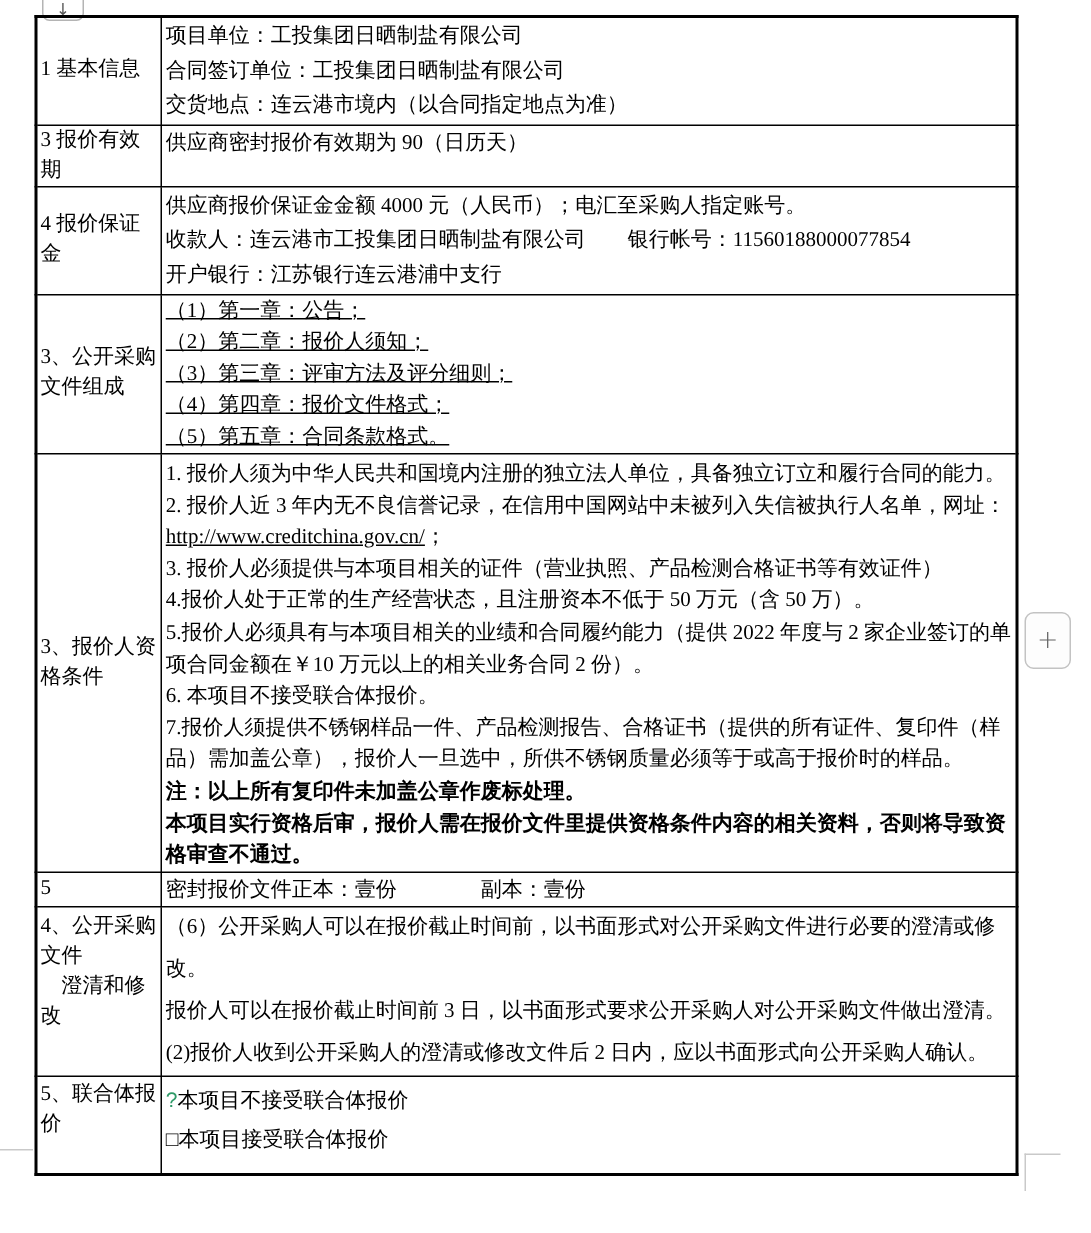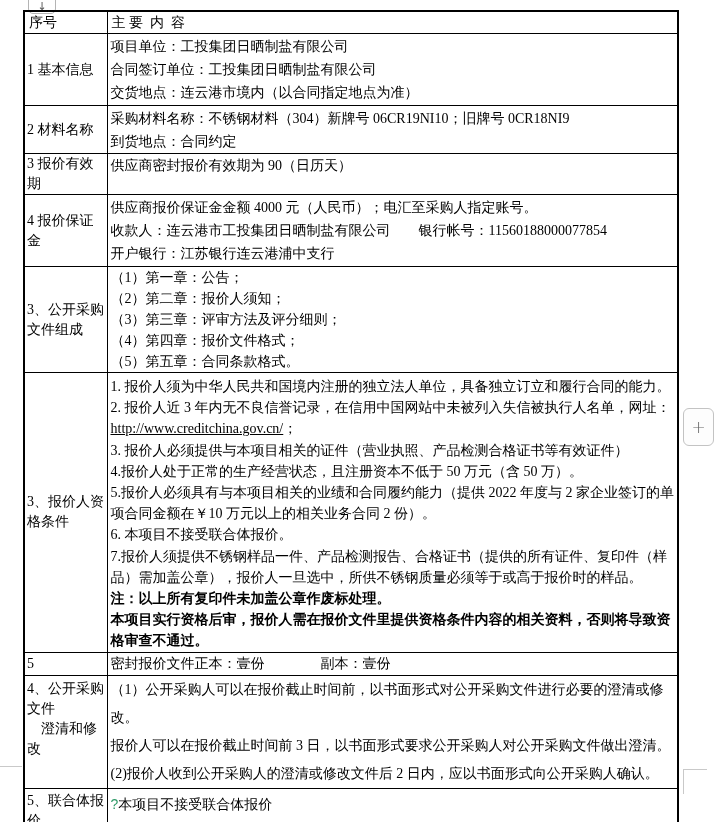--- a/index.html
+++ b/index.html
@@ -31,21 +31,21 @@
     line-height:20px;
     padding:0 1px 0 2px;
   }
   td.content{padding:0 2px 0 3px;}
   .ln{white-space:pre-line;line-height:23px;}
   tr.hdr td{height:21px;line-height:19px;padding-left:4px;white-space:pre;}
   tr.r1{height:72px;} 
   tr.r2{height:48px;}
   tr.r3{height:39px;} tr.r3 td{vertical-align:top;}
   tr.r4{height:72px;}
-  tr.r5{height:106px;} tr.r5 .ln{line-height:21px;}
+  tr.r5{height:106px;} tr.r5 .ln{line-height:21px;text-decoration:underline;}
   tr.r6{height:277px;} tr.r6 td.content{vertical-align:top;padding-top:3px;}
   tr.r6 .ln{line-height:21.2px;}
   tr.r7{height:23px;} tr.r7 .ln{line-height:21px;}
   tr.r8{height:87px;} tr.r8 td.label{vertical-align:top;padding-top:3px;}
   tr.r8 .ln{line-height:28px;}
   tr.r9{height:65px;} tr.r9 td{vertical-align:top;padding-top:2px;}
   tr.r9 .ln{line-height:26px;}
   .bold{font-weight:bold;}
   a.doclink{color:#000;text-decoration:underline;cursor:pointer;text-align:right;}
   .checkmark{font-family:"Liberation Sans",sans-serif;}
@@ -85,41 +85,30 @@
 
   <div class="anchor-btn">↓</div>
 
   <table class="doc">
     <colgroup>
         <col class="c-label">
         <col class="c-content">
       </colgroup>
 
     <tbody>
-        <tr class="hdr">
-      <td class="label">序号</td>
-      <td class="content">主 要  内  容</td>
-    </tr>
 
     <tr class="r1">
       <td class="label">1 基本信息</td>
       <td class="content">
         <div class="ln">项目单位：工投集团日晒制盐有限公司</div>
         <div class="ln">合同签订单位：工投集团日晒制盐有限公司</div>
         <div class="ln">交货地点：连云港市境内（以合同指定地点为准）</div>
       </td>
     </tr>
 
-    <tr class="r2">
-      <td class="label">2 材料名称</td>
-      <td class="content">
-        <div class="ln">采购材料名称：不锈钢材料（304）新牌号 06CR19NI10；旧牌号 0CR18NI9</div>
-        <div class="ln">到货地点：合同约定</div>
-      </td>
-    </tr>
 
     <tr class="r3">
       <td class="label">3 报价有效
 期</td>
       <td class="content">
         <div class="ln">供应商密封报价有效期为 90（日历天）</div>
       </td>
     </tr>
 
     <tr class="r4">
@@ -167,21 +156,21 @@
         <div class="ln">密封报价文件正本：壹份　　　　副本：壹份</div>
       </td>
     </tr>
 
     <tr class="r8">
       <td class="label">4、公开采购
 文件
 　澄清和修
 改</td>
       <td class="content">
-        <div class="ln">（1）公开采购人可以在报价截止时间前，以书面形式对公开采购文件进行必要的澄清或修改。</div>
+        <div class="ln">（6）公开采购人可以在报价截止时间前，以书面形式对公开采购文件进行必要的澄清或修改。</div>
         <div class="ln">报价人可以在报价截止时间前 3 日，以书面形式要求公开采购人对公开采购文件做出澄清。</div>
         <div class="ln">(2)报价人收到公开采购人的澄清或修改文件后 2 日内，应以书面形式向公开采购人确认。</div>
       </td>
     </tr>
 
     <tr class="r9">
       <td class="label">5、联合体报
 价</td>
       <td class="content">
         <div class="ln"><span class="checkmark" style="color:#2f9a68">?</span><span>本项目不接受联合体报价</span></div>

